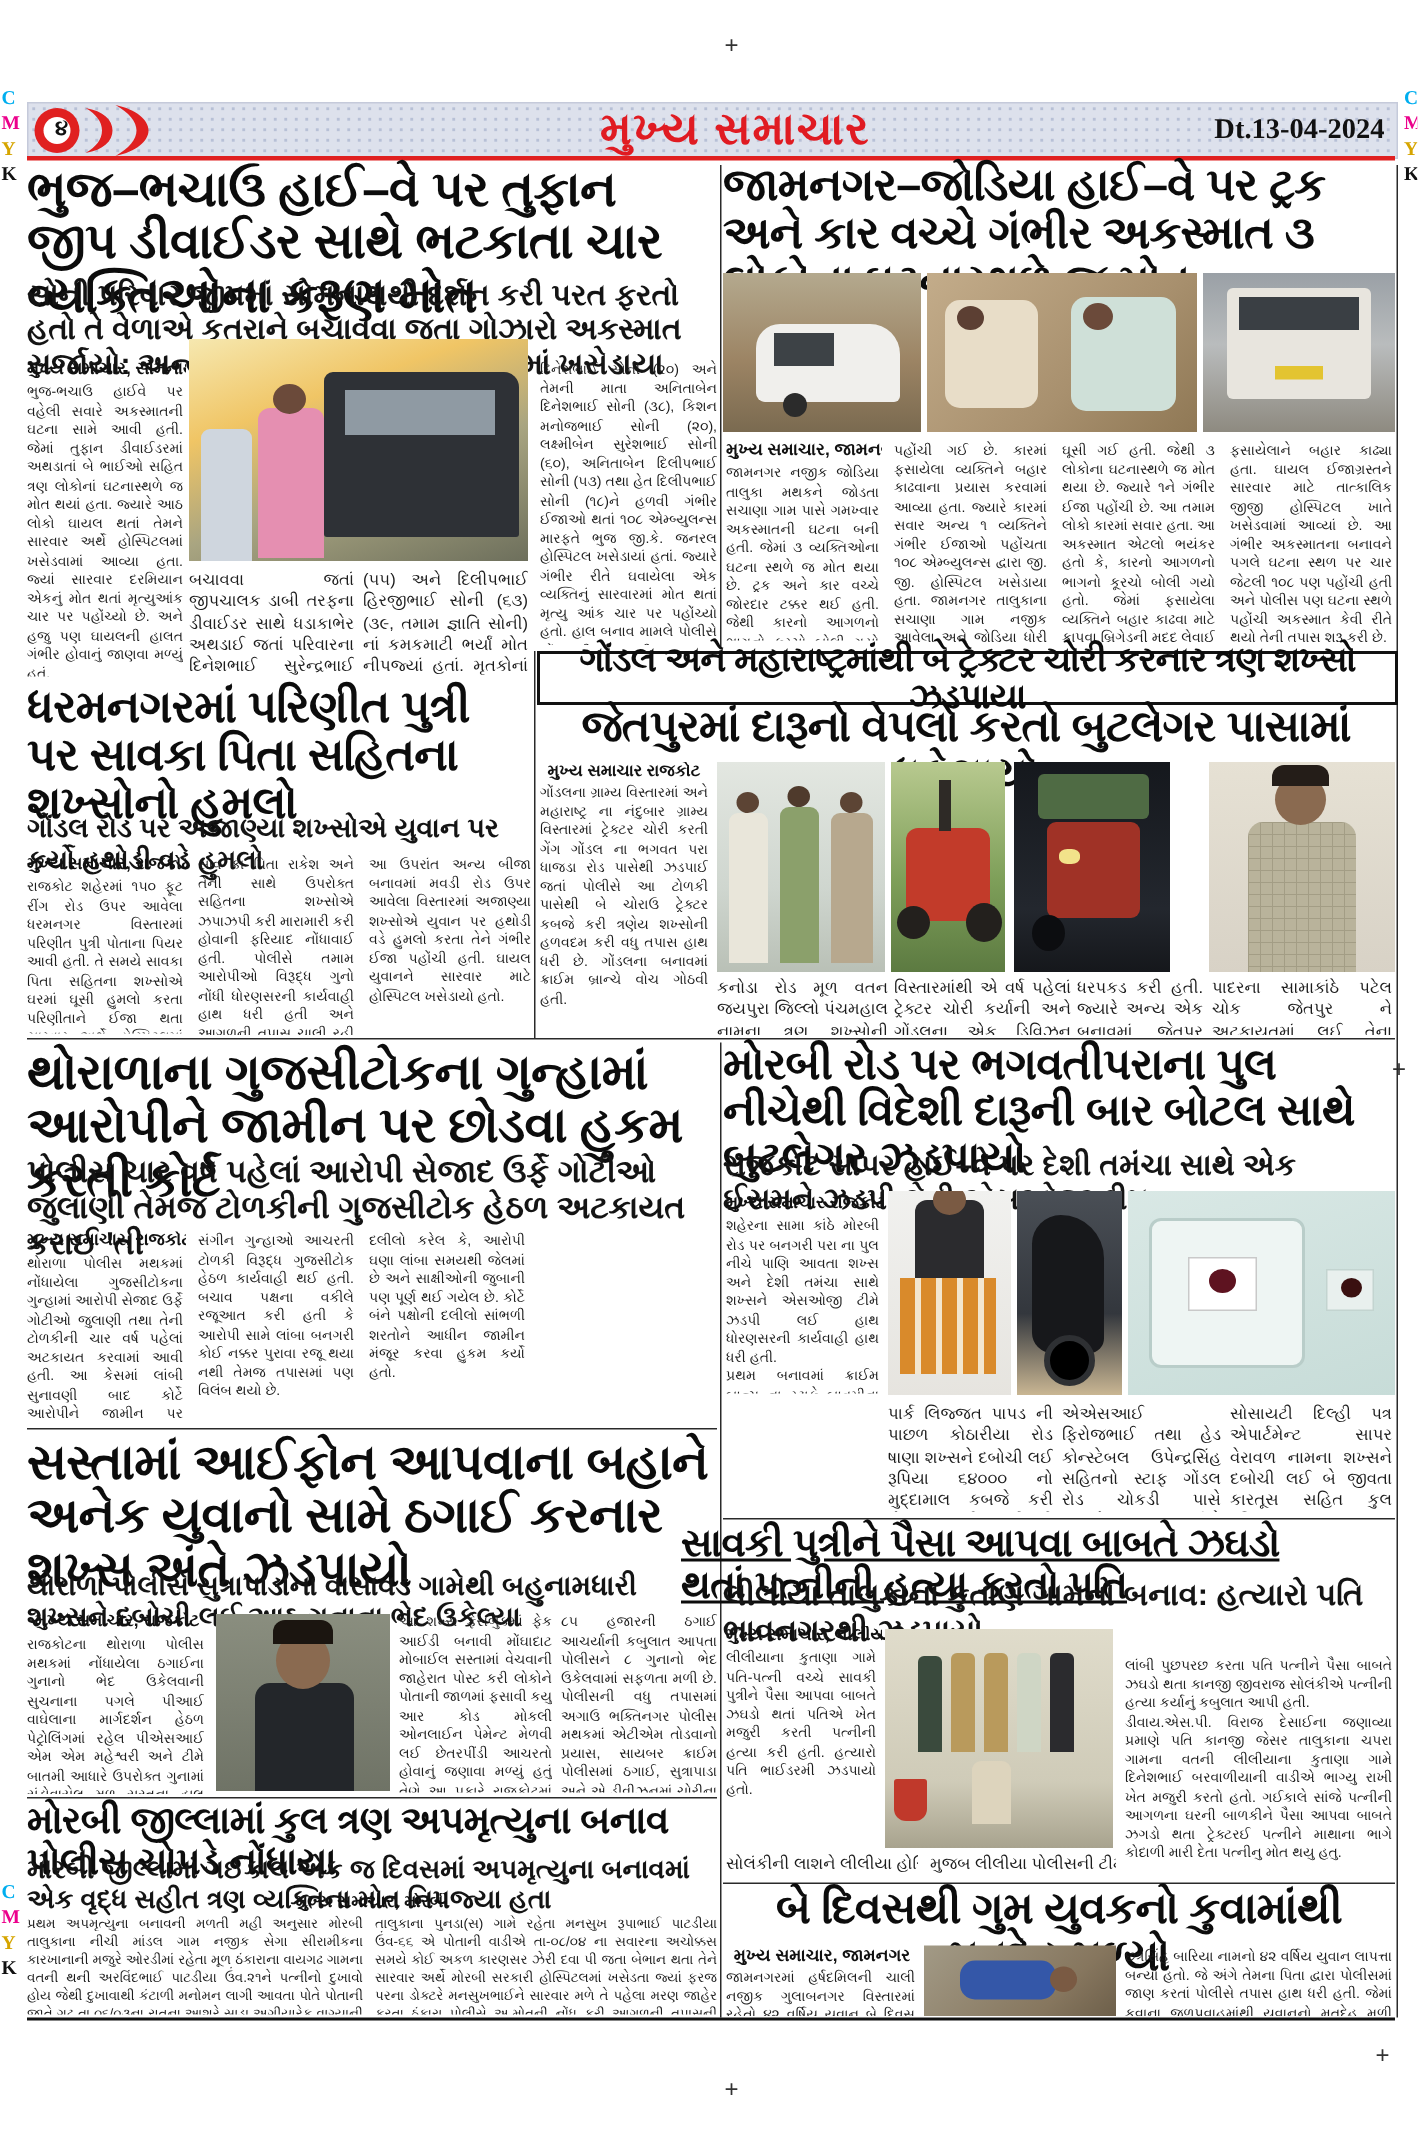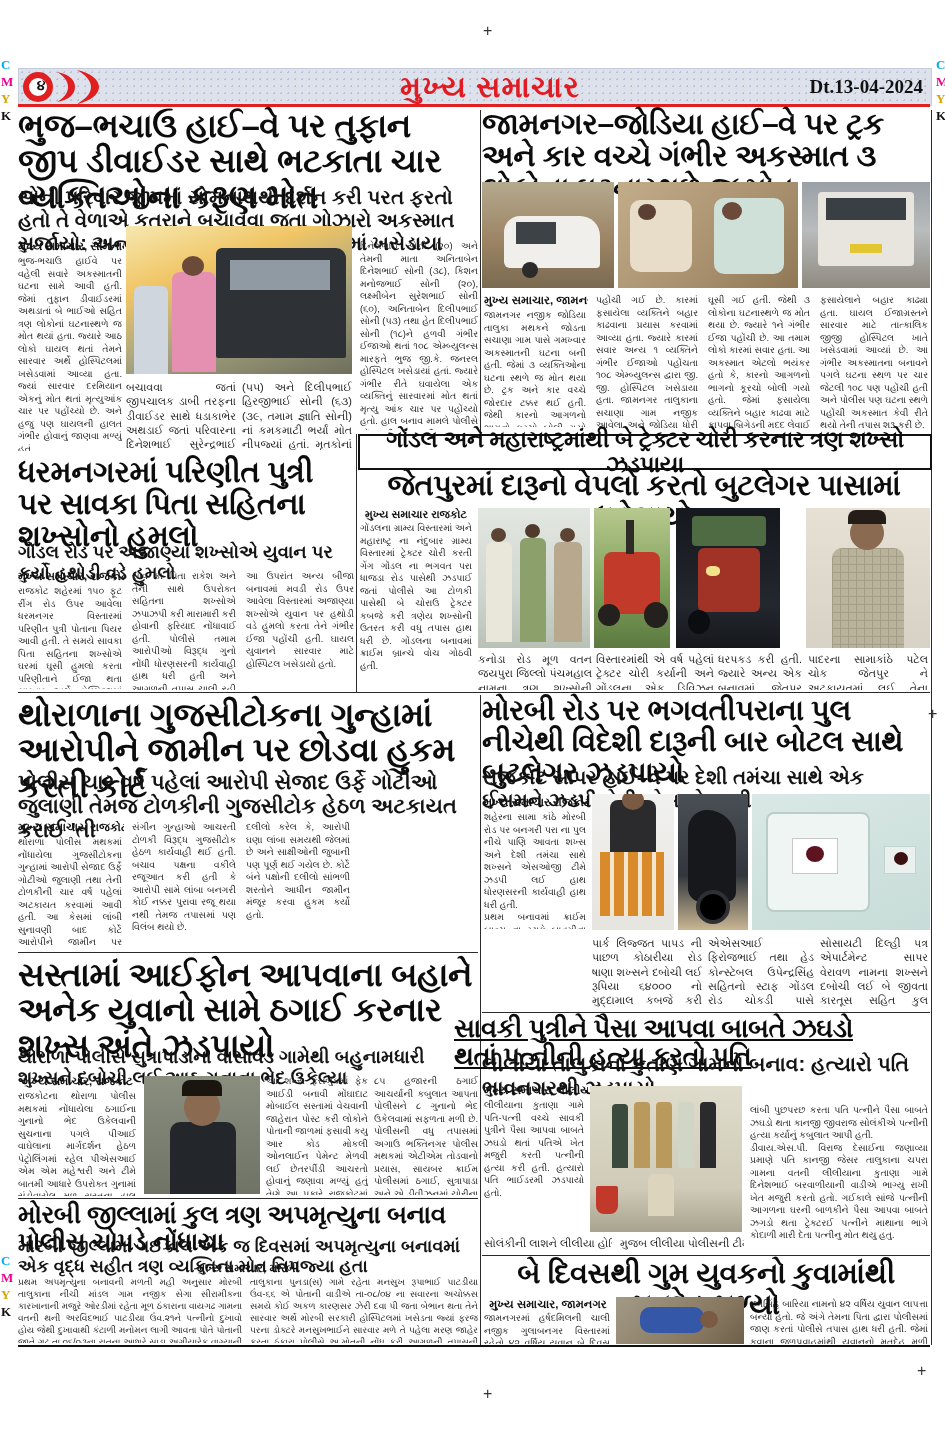--- a/index.html
+++ b/index.html
@@ -133,21 +133,21 @@
   </div>
   <div class="abs byline" style="left:484px;top:294px;width:104px;">મુખ્ય સમાચાર, જામનગર</div>
   <div class="abs body" style="left:484px;top:309px;width:102px;height:118px;">જામનગર નજીક જોડિયા તાલુકા મથકને જોડતા સચાણા ગામ પાસે ગમખ્વાર અકસ્માતની ઘટના બની હતી. જેમાં ૩ વ્યક્તિઓના ઘટના સ્થળે જ મોત થયા છે. ટ્રક અને કાર વચ્ચે જોરદાર ટક્કર થઈ હતી. જેથી કારનો આગળનો ભાગનો કૂરચો બોલી ગયો હતો. જામનગરની ફાયર બ્રિગેડની ટીમ પણ ઘટના સ્થળે</div>
   <div class="abs body" style="left:596px;top:294px;width:102px;height:134px;">પહોંચી ગઈ છે. કારમાં ફસાયેલા વ્યક્તિને બહાર કાઢવાના પ્રયાસ કરવામાં આવ્યા હતા. જ્યારે કારમાં સવાર અન્ય ૧ વ્યક્તિને ગંભીર ઈજાઓ પહોંચતા ૧૦૮ એમ્બ્યુલન્સ દ્વારા જી. જી. હોસ્પિટલ ખસેડાયા હતા. જામનગર તાલુકાના સચાણા ગામ નજીક આવેલા અને જોડિયા ધોરી માર્ગ પર એક ટ્રક અને કાર વચ્ચે ગંભીર અકસ્માત સર્જાયો છે. ટ્રકમાં અડધી કાર</div>
   <div class="abs body" style="left:708px;top:294px;width:102px;height:134px;">ઘૂસી ગઈ હતી. જેથી ૩ લોકોના ઘટનાસ્થળે જ મોત થયા છે. જ્યારે ૧ને ગંભીર ઈજા પહોંચી છે. આ તમામ લોકો કારમાં સવાર હતા. આ અકસ્માત એટલો ભયંકર હતો કે, કારનો આગળનો ભાગનો કૂરચો બોલી ગયો હતો. જેમાં ફસાયેલા વ્યક્તિને બહાર કાઢવા માટે કાપવા બ્રિગેડની મદદ લેવાઈ રહી છે. ફાયરની ટીમે પતરા કાપીને</div>
   <div class="abs body" style="left:820px;top:294px;width:108px;height:134px;">ફસાયેલાને બહાર કાઢ્યા હતા. ઘાયલ ઈજાગ્રસ્તને સારવાર માટે તાત્કાલિક જીજી હોસ્પિટલ ખાતે ખસેડવામાં આવ્યાં છે. આ ગંભીર અકસ્માતના બનાવને પગલે ઘટના સ્થળ પર ચાર જેટલી ૧૦૮ પણ પહોંચી હતી અને પોલીસ પણ ઘટના સ્થળે પહોંચી અકસ્માત કેવી રીતે થયો તેની તપાસ શરૂ કરી છે.</div>
 
   <div class="abs hl boxhl" style="left:358px;top:434px;width:570px;height:32px;font-size:23px;">ગોંડલ અને મહારાષ્ટ્રમાંથી બે ટ્રેક્ટર ચોરી કરનાર ત્રણ શખ્સો ઝડપાયા</div>
   <div class="abs hl center" style="left:358px;top:470px;width:572px;height:36px;font-size:29px;">જેતપુરમાં દારૂનો વેપલો કરતો બુટલેગર પાસામાં ધકેલાયો</div>
   <div class="abs byline" style="left:360px;top:508px;width:112px;font-size:11px;">મુખ્ય સમાચાર રાજકોટ</div>
-  <div class="abs body" style="left:360px;top:522px;width:112px;height:166px;">ગોંડલના ગ્રામ્ય વિસ્તારમાં અને મહારાષ્ટ્ર ના નંદુબાર ગ્રામ્ય વિસ્તારમાં ટ્રેક્ટર ચોરી કરતી ગેંગ ગોંડલ ના ભગવત પરા ધાજડા રોડ પાસેથી ઝડપાઈ જતાં પોલીસે આ ટોળકી પાસેથી બે ચોરાઉ ટ્રેક્ટર કબજે કરી ત્રણેય શખ્સોની ઉતરત કરી વધુ તપાસ હાથ ધરી છે. ગોંડલના બનાવમાં ક્રાઈમ બ્રાન્ચે વોચ ગોઠવી હતી.</div>
+  <div class="abs body" style="left:360px;top:522px;width:112px;height:166px;">ગોંડલના ગ્રામ્ય વિસ્તારમાં અને મહારાષ્ટ્ર ના નંદુબાર ગ્રામ્ય વિસ્તારમાં ટ્રેક્ટર ચોરી કરતી ગેંગ ગોંડલ ના ભગવત પરા ધાજડા રોડ પાસેથી ઝડપાઈ જતાં પોલીસે આ ટોળકી પાસેથી બે ચોરાઉ ટ્રેક્ટર કબજે કરી ત્રણેય શખ્સોની હળવદમ કરી વધુ તપાસ હાથ ધરી છે. ગોંડલના બનાવમાં ક્રાઈમ બ્રાન્ચે વોચ ગોઠવી હતી.</div>
   <div class="abs photo p-men3" style="left:478px;top:508px;width:112px;height:140px;">
     <div class="ph" style="left:8px;top:34px;width:26px;height:100px;background:#e9e6da;border-radius:6px 6px 0 0;"></div>
     <div class="ph" style="left:42px;top:30px;width:26px;height:104px;background:#8ba06b;border-radius:6px 6px 0 0;"></div>
     <div class="ph" style="left:76px;top:34px;width:28px;height:100px;background:#b7a88e;border-radius:6px 6px 0 0;"></div>
     <div class="ph" style="left:13px;top:20px;width:15px;height:14px;background:#5c4434;border-radius:50%;"></div>
     <div class="ph" style="left:47px;top:16px;width:15px;height:14px;background:#4f3a2c;border-radius:50%;"></div>
     <div class="ph" style="left:82px;top:20px;width:15px;height:14px;background:#5c4434;border-radius:50%;"></div>
   </div>
   <div class="abs photo p-trday" style="left:594px;top:508px;width:76px;height:140px;">
     <div class="ph" style="left:10px;top:44px;width:56px;height:62px;background:#c23b2a;border-radius:8px 8px 4px 4px;"></div>

